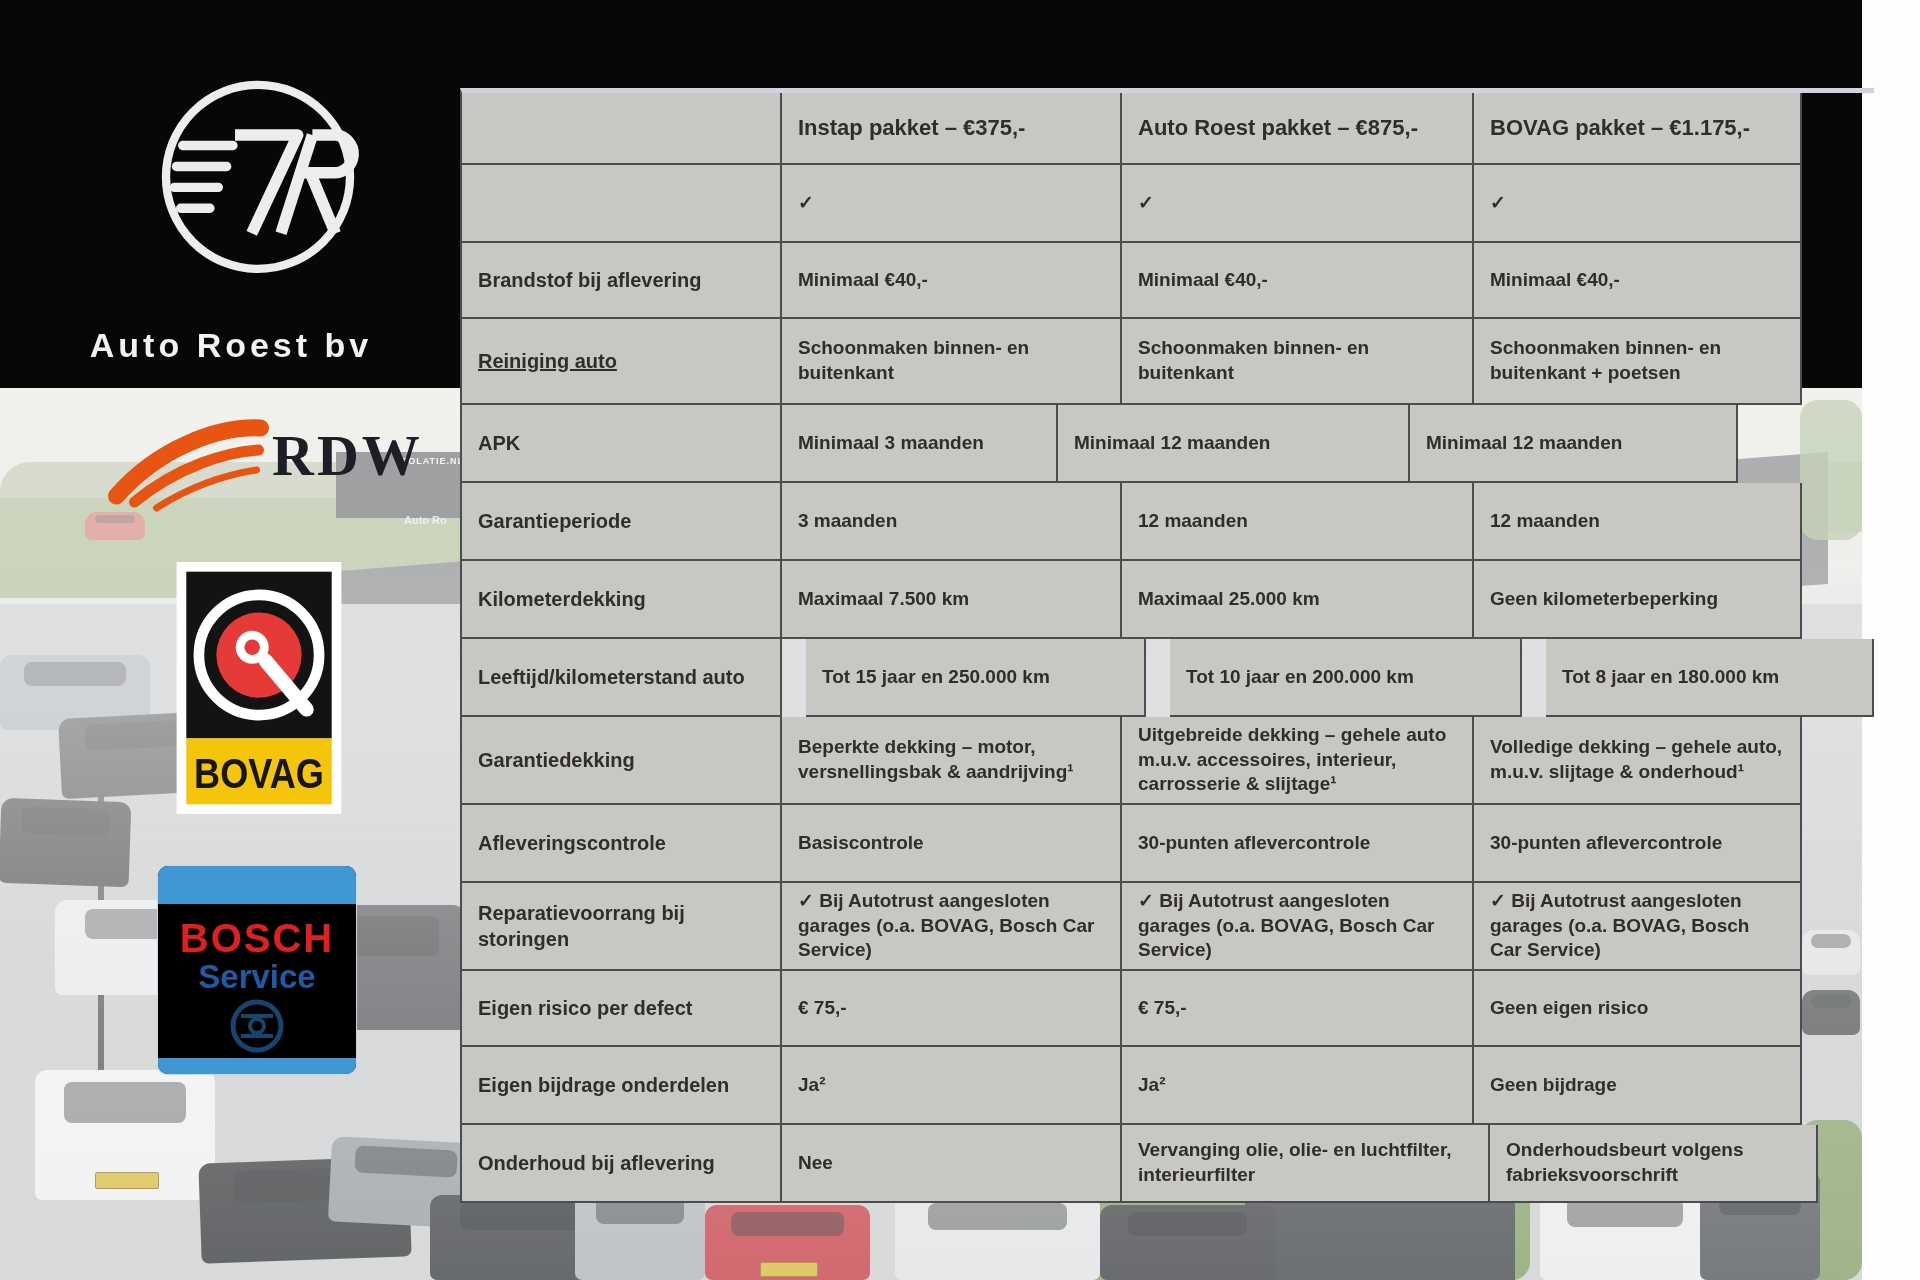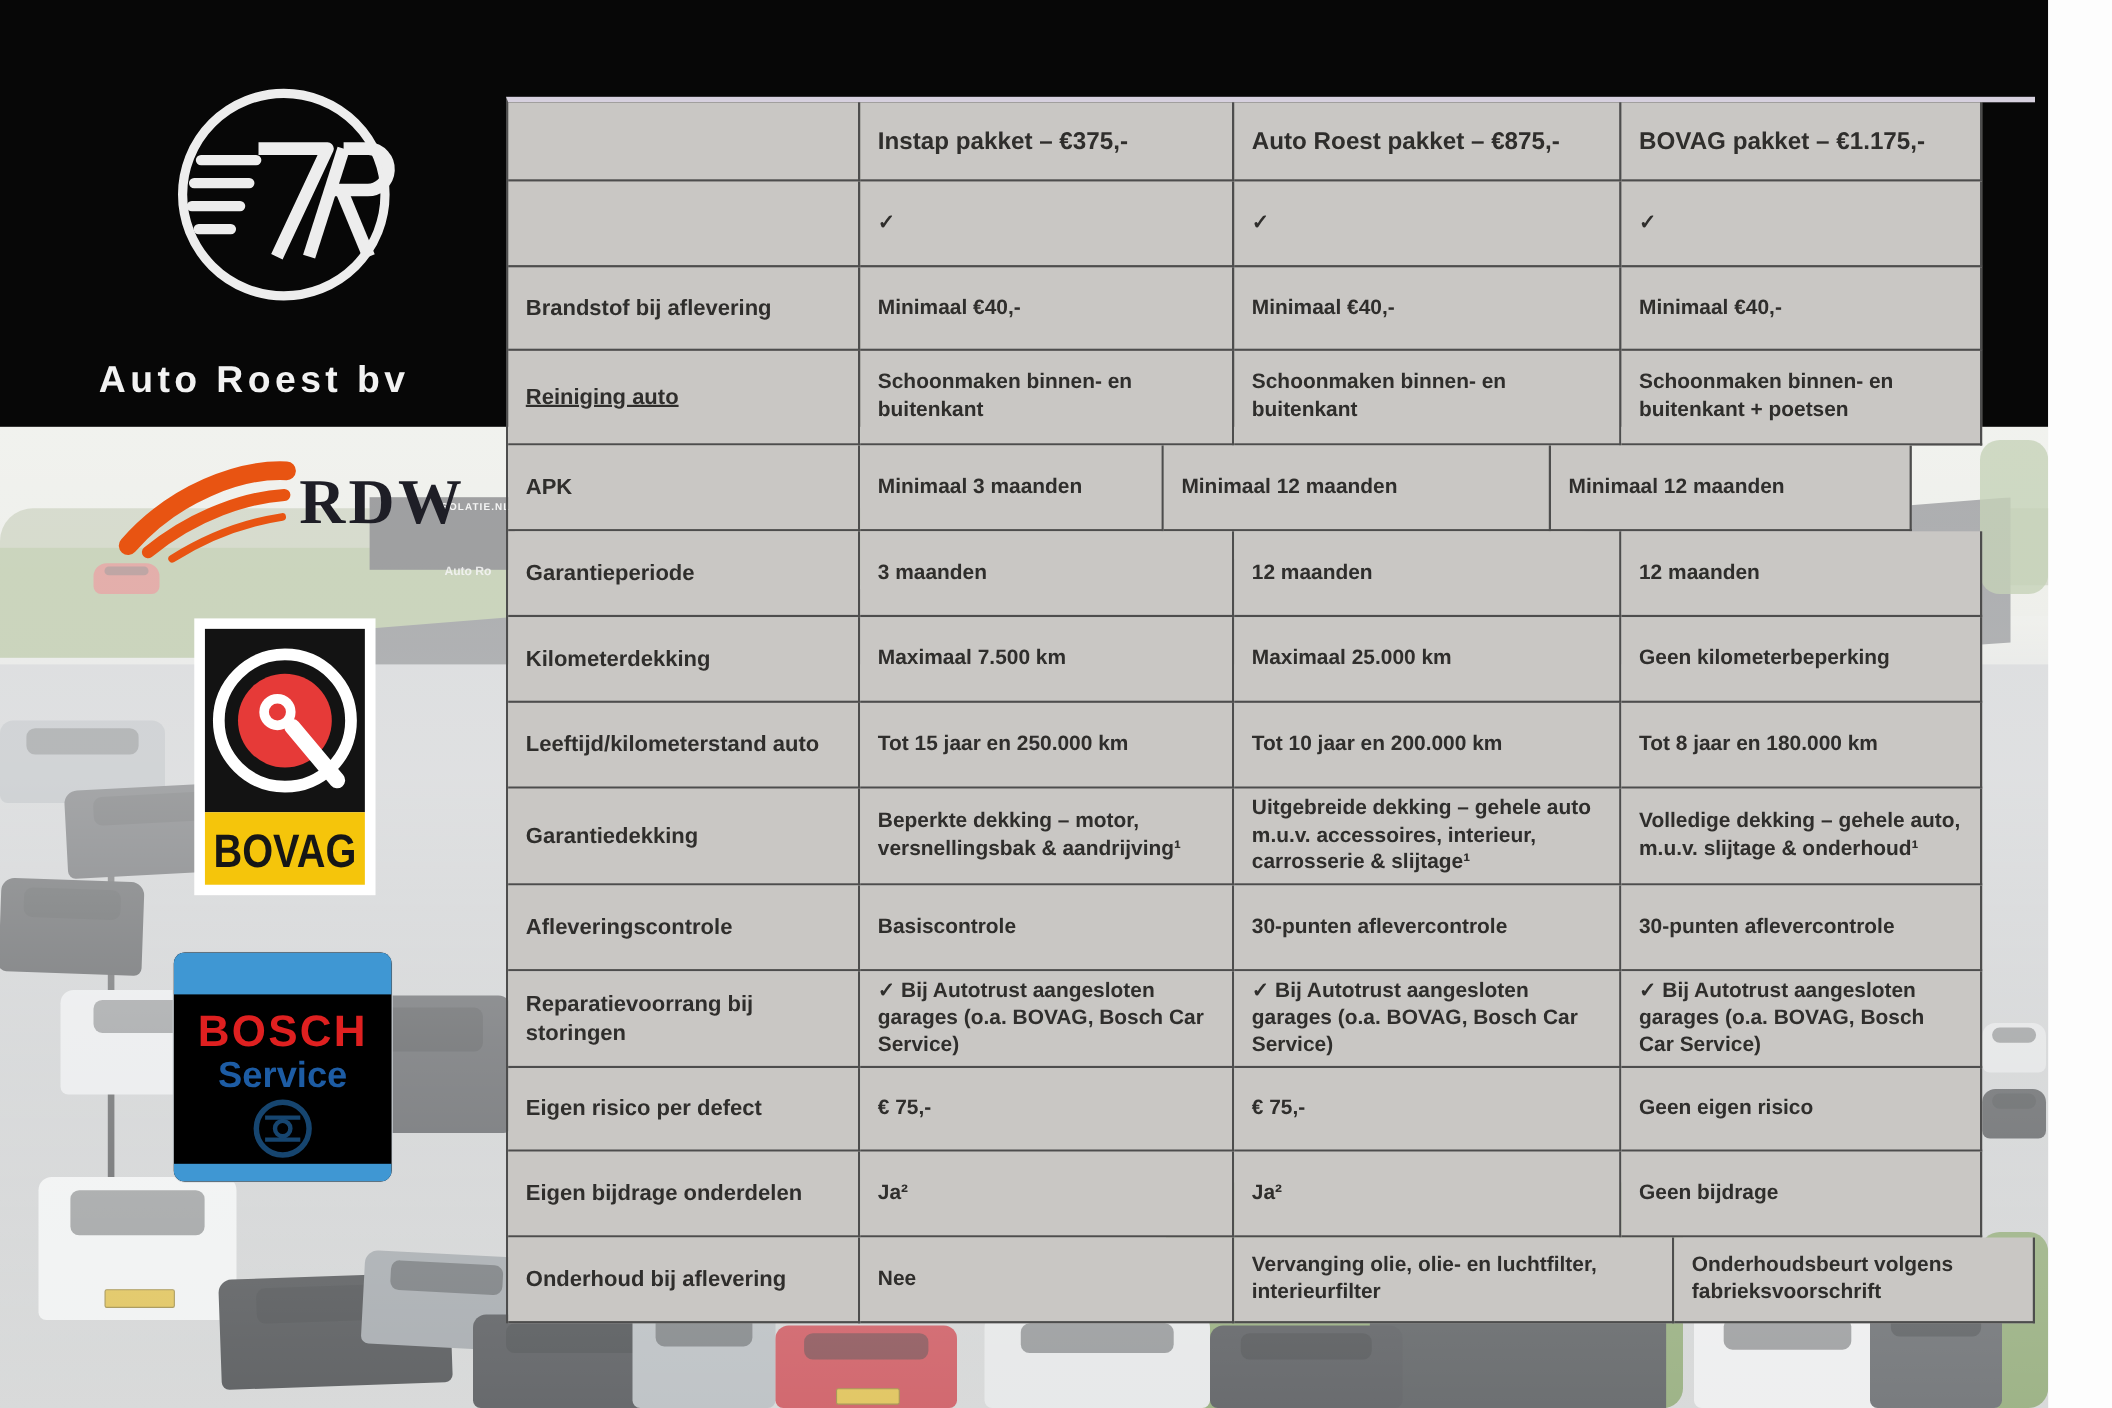--- a/index.html
+++ b/index.html
@@ -201,21 +201,21 @@
       <div class="cell value" style="width: 340px;">3 maanden</div>
       <div class="cell value" style="width: 352px;">12 maanden</div>
       <div class="cell value" style="width: 328px;">12 maanden</div>
     </div>
     <div class="t-row" style="height: 78px;">
       <div class="cell label" style="width: 320px;">Kilometerdekking</div>
       <div class="cell value" style="width: 340px;">Maximaal 7.500 km</div>
       <div class="cell value" style="width: 352px;">Maximaal 25.000 km</div>
       <div class="cell value" style="width: 328px;">Geen kilometerbeperking</div>
     </div>
-    <div class="t-row" style="height: 78px;">
+    <div class="t-row" style="height: 78px; gap: 24px;">
       <div class="cell label" style="width: 320px;">Leeftijd/kilometerstand auto</div>
       <div class="cell value" style="width: 340px;">Tot 15 jaar en 250.000 km</div>
       <div class="cell value" style="width: 352px;">Tot 10 jaar en 200.000 km</div>
       <div class="cell value" style="width: 328px;">Tot 8 jaar en 180.000 km</div>
     </div>
     <div class="t-row" style="height: 88px;">
       <div class="cell label" style="width: 320px;">Garantiedekking</div>
       <div class="cell value" style="width: 340px;">Beperkte dekking – motor, versnellingsbak &amp; aandrijving¹</div>
       <div class="cell value" style="width: 352px;">Uitgebreide dekking – gehele auto m.u.v. accessoires, interieur, carrosserie &amp; slijtage¹</div>
       <div class="cell value" style="width: 328px;">Volledige dekking – gehele auto, m.u.v. slijtage &amp; onderhoud¹</div>
@@ -240,16 +240,16 @@
     </div>
     <div class="t-row" style="height: 78px;">
       <div class="cell label" style="width: 320px;">Eigen bijdrage onderdelen</div>
       <div class="cell value" style="width: 340px;">Ja²</div>
       <div class="cell value" style="width: 352px;">Ja²</div>
       <div class="cell value" style="width: 328px;">Geen bijdrage</div>
     </div>
     <div class="t-row" style="height: 78px;">
       <div class="cell label" style="width: 320px;">Onderhoud bij aflevering</div>
       <div class="cell value" style="width: 340px;">Nee</div>
-      <div class="cell value" style="width: 400px;">Vervanging olie, olie- en luchtfilter, interieurfilter</div>
+      <div class="cell value" style="width: 368px;">Vervanging olie, olie- en luchtfilter, interieurfilter</div>
       <div class="cell value" style="width: 328px;">Onderhoudsbeurt volgens fabrieksvoorschrift</div>
     </div>
   </div>
 
 </body></html>

